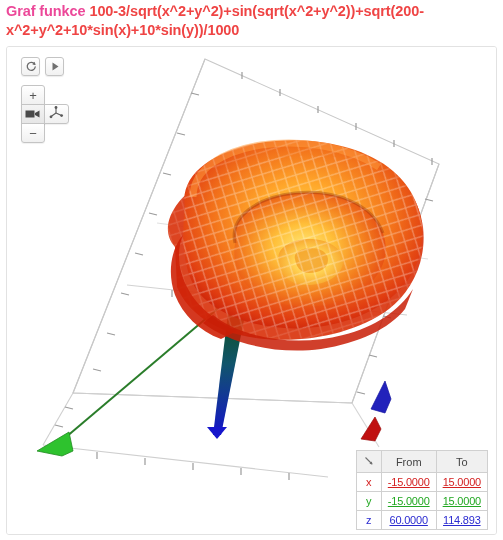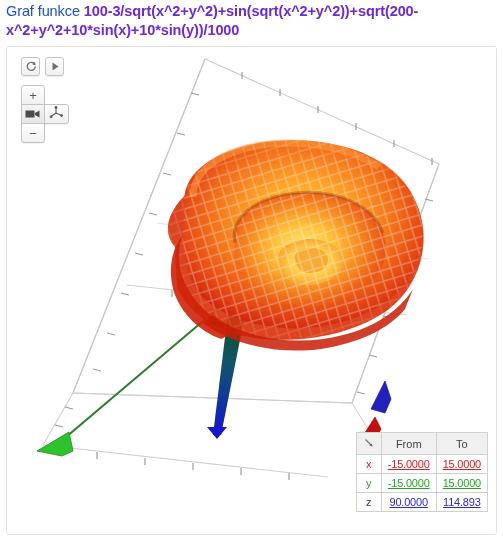--- a/index.html
+++ b/index.html
@@ -17,26 +17,26 @@
 
   
   #title-bar {
     padding: 2px 4px 3px 6px;
     font-size: 14.5px;
     line-height: 19px;
     color: #222222;
     letter-spacing: -0.1px;
   }
   #title-prefix {
-    font-weight: 400;
-    color: #1d4ed8;
+    font-weight: 700;
+    color: #ec4899;
   }
   #title-formula {
     font-weight: bold;
-    color: #6d28d9;
+    color: #ef4444;
   }
 
   
   #graph-panel {
     position: absolute;
     left: 6px;
     top: 46px;
     width: 489px;
     height: 487px;
     background: #ffffff;
@@ -93,21 +93,21 @@
   #btn-zoom-in  { left: 0; top: 0;  border-radius: 3px 3px 0 0; }
   #btn-camera   { left: 0; top: 19px; background: linear-gradient(#f4f4f4,#e6e6e6); }
   #btn-zoom-out { left: 0; top: 38px; border-radius: 0 0 3px 3px; }
   #btn-rotate   { left: 23px; top: 19px; width: 25px; border-radius: 0 3px 3px 0; }
   .zbtn .glyph { line-height: 1; }
 
   
   #range-table {
     position: absolute;
     right: 8px;
-    bottom: 22px;
+    bottom: 4px;
     border-collapse: collapse;
     font-size: 11px;
     background: #ffffff;
     z-index: 15;
     font-family: "Liberation Sans", sans-serif;
   }
   #range-table td, #range-table th {
     border: 1px solid #d0d0d0;
     padding: 3px 6px;
     text-align: center;
@@ -362,19 +362,19 @@
         <td class="val">-15.0000</td>
         <td class="val">15.0000</td>
       </tr>
       <tr class="row-y">
         <td class="axis-label">y</td>
         <td class="val">-15.0000</td>
         <td class="val">15.0000</td>
       </tr>
       <tr class="row-z">
         <td class="axis-label">z</td>
-        <td class="val">90.0000</td>
+        <td class="val">60.0000</td>
         <td class="val">114.893</td>
       </tr>
     </tbody>
   </table>
 
 </div>
 
 </body></html>

